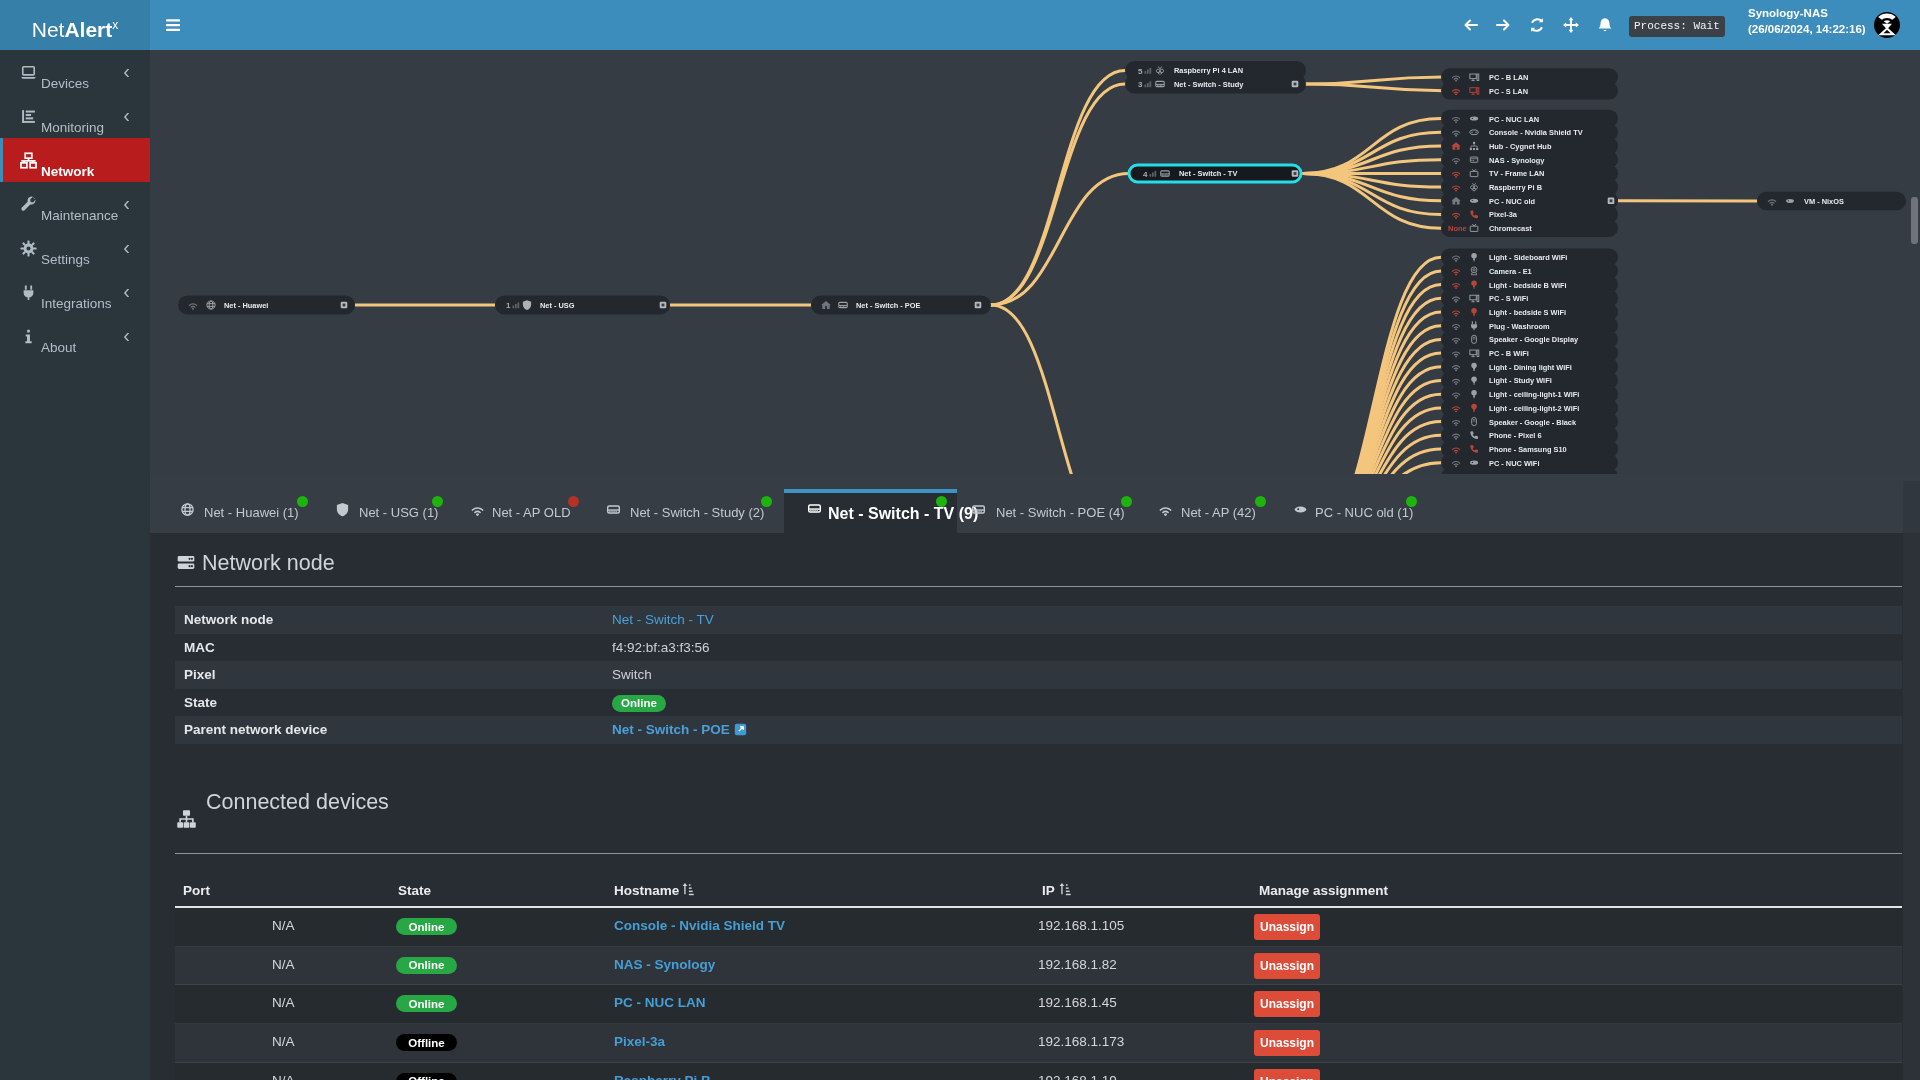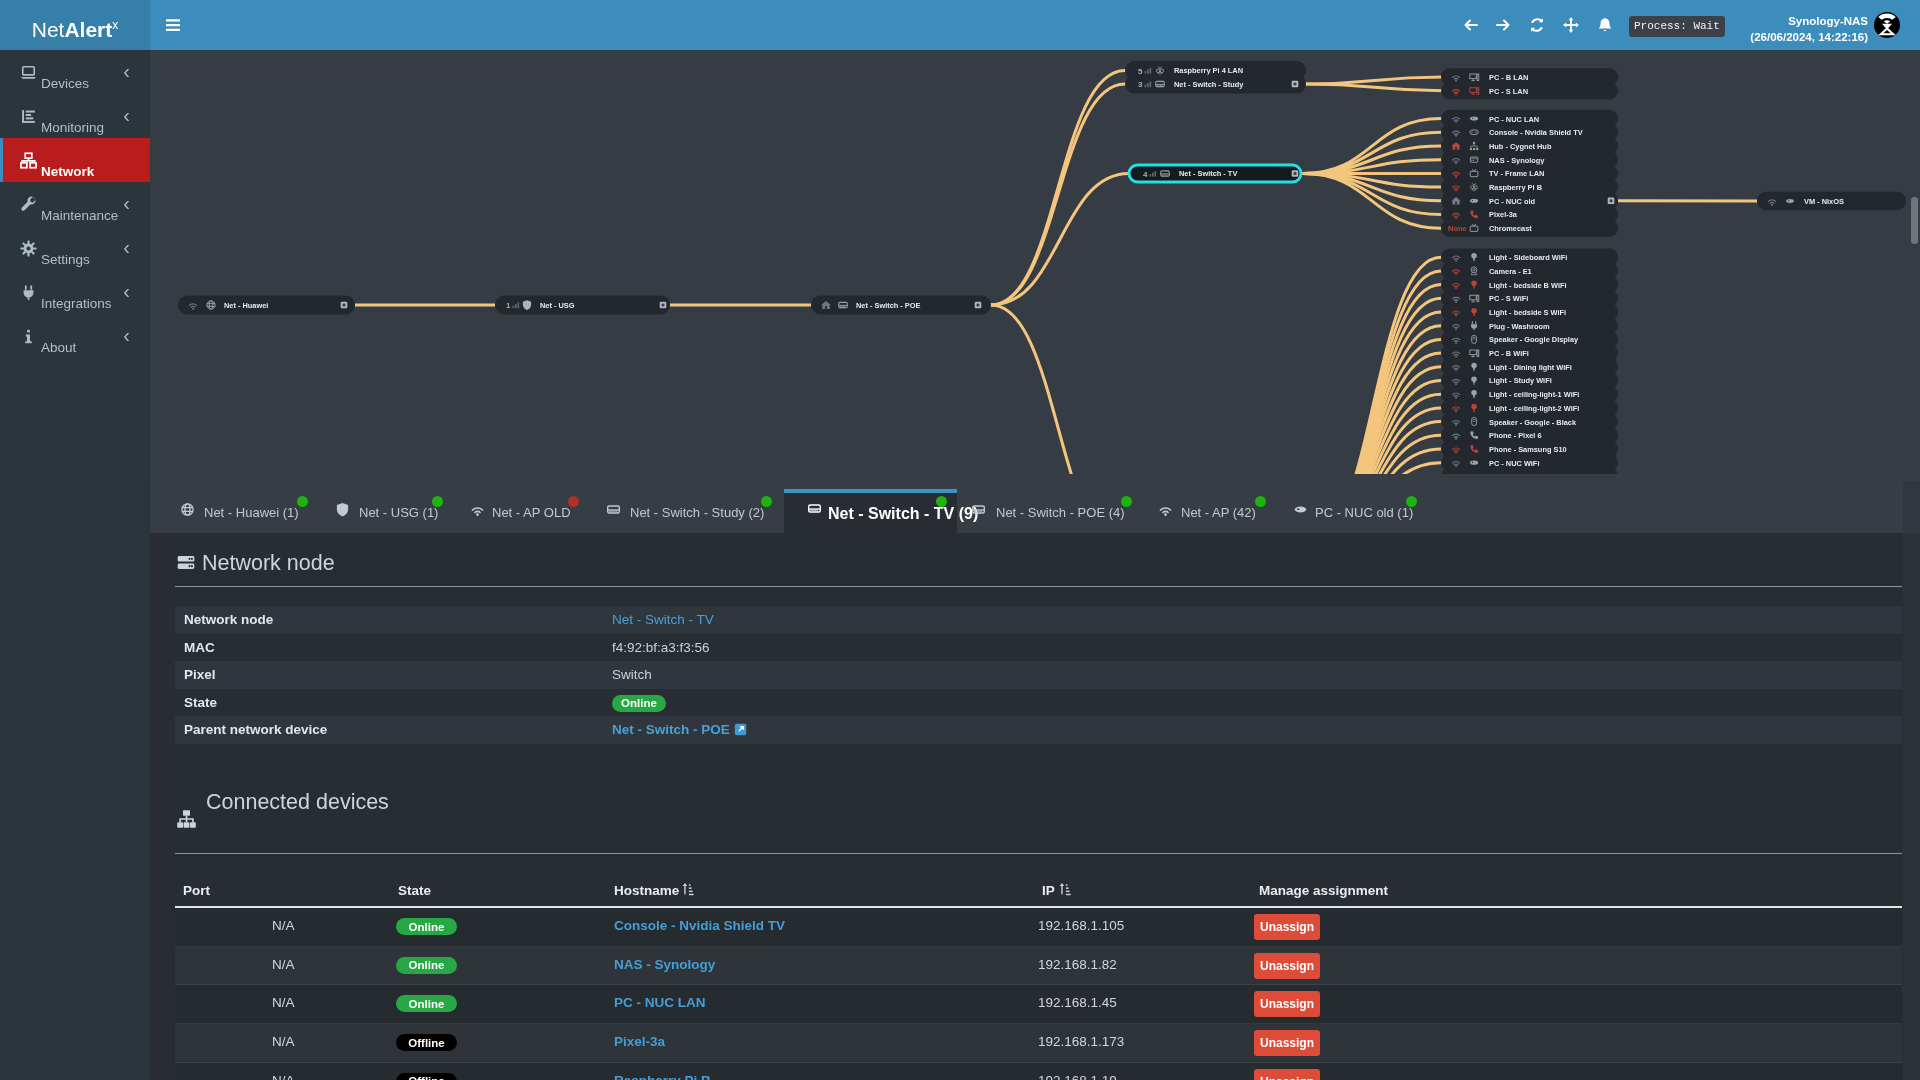--- a/index.html
+++ b/index.html
@@ -43,21 +43,21 @@
 .th{position:absolute;font-size:13.5px;font-weight:bold;color:#e9edf0}
 .t2row{position:absolute;left:25px;width:1727px;height:38.7px;border-bottom:1px solid rgba(255,255,255,.07)}
 .t2row.str{background:#2e343a}
 .t2row.base{background:#262b30}
 .cell{position:absolute;top:10px;font-size:13.5px;color:#d3d7db}
 .hostl{position:absolute;top:10px;font-size:13.5px;font-weight:bold;color:#459fd6}
 .ubtn{position:absolute;left:1079px;top:6px;width:66px;height:26px;background:#dd4b39;
  border-radius:3px;color:#fff;font-size:12px;font-weight:bold;text-align:center;line-height:26px}
 .pbadge{position:absolute;left:1629px;top:16px;height:21px;background:#3c4147;border-radius:3px;
  color:#f2f3f4;font-family:"Liberation Mono",monospace;font-size:11px;line-height:21px;padding:0 5px}
-.uinfo{position:absolute;left:1748px;top:13px;width:120px;text-align:right;color:#fff;
+.uinfo{position:absolute;left:1748px;top:5px;width:120px;text-align:left;color:#fff;
  font-size:11.5px;font-weight:bold;line-height:16px;white-space:nowrap}
 .sthumb{position:absolute;left:1911px;top:197px;width:7px;height:47px;background:#6e747a;border-radius:3px}
 </style></head><body>
 <div class="logo">Net<b>Alert</b><sup>x</sup></div>
 <div class="navbar"></div>
 <div class="abs" style="left:165px;top:17px"><svg width="16" height="16" viewBox="0 0 16 16" style="">
       <rect x="1" y="2.2" width="14" height="2.2" rx="0.5" fill="#fff"></rect>
       <rect x="1" y="7" width="14" height="2.2" rx="0.5" fill="#fff"></rect>
       <rect x="1" y="11.8" width="14" height="2.2" rx="0.5" fill="#fff"></rect>
     </svg></div>

